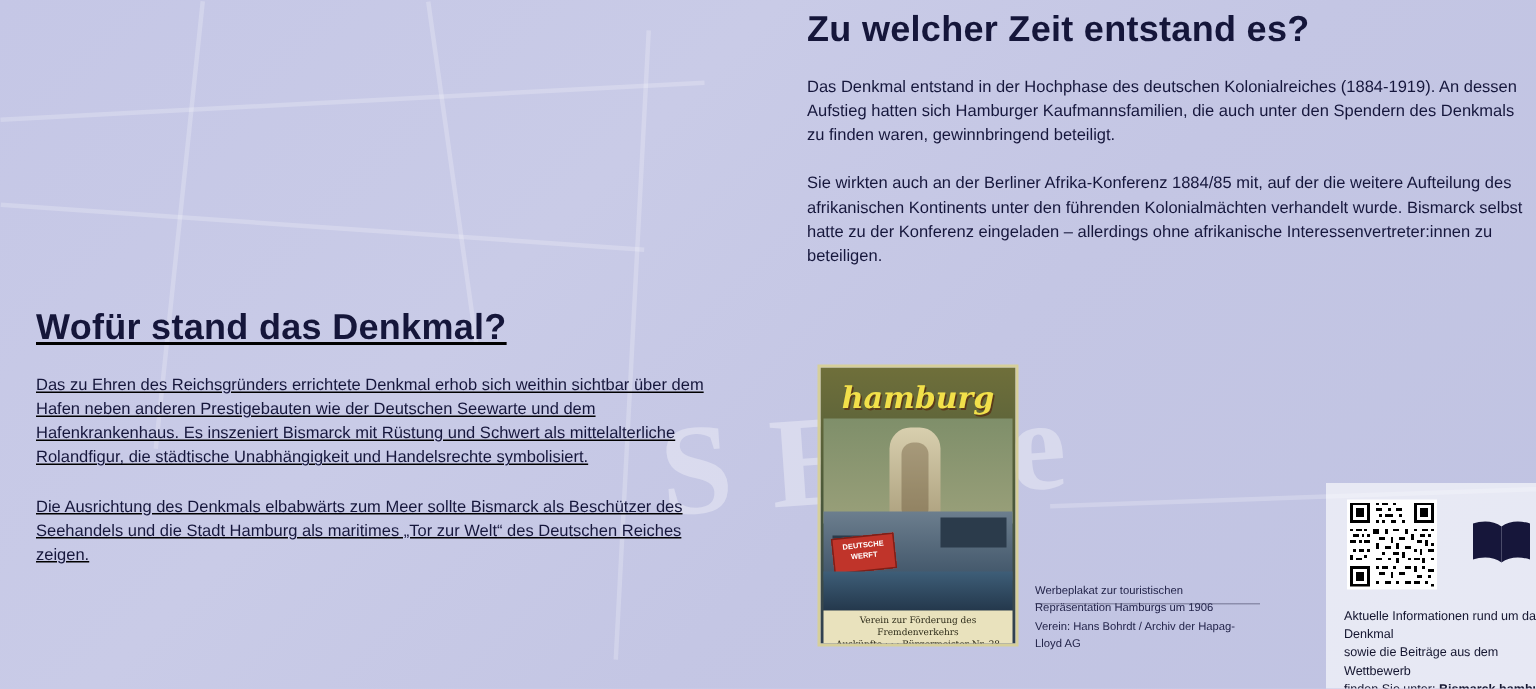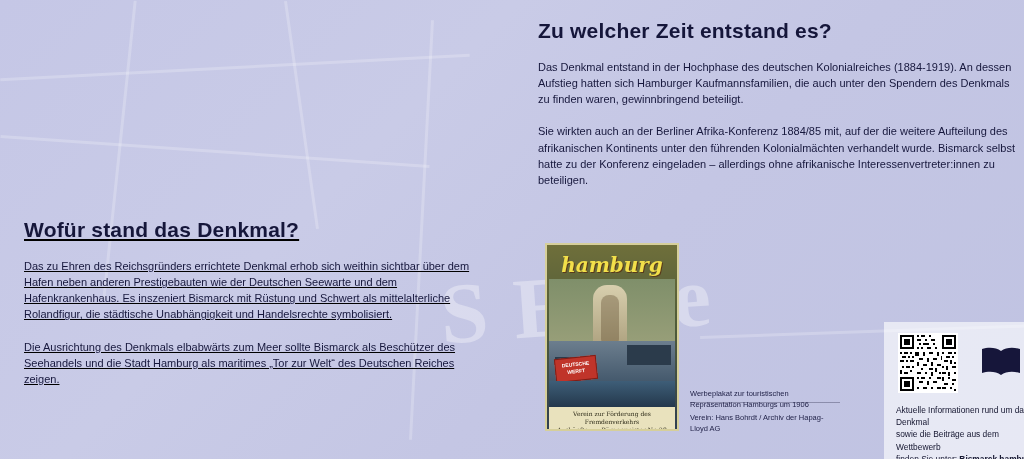--- a/index.html
+++ b/index.html
@@ -43,24 +43,24 @@
     width: 468px;
     text-decoration: underline;
   }
   .col-right {
     position: absolute;
     left: 538px;
     top: 6px;
     width: 480px;
   }
   h2.heading {
-    font-size: 21px;
+    font-size: 24px;
     font-weight: 700;
     color: #15163a;
-    margin: 13px 0 16px 0;
+    margin: 0 0 16px 0;
     letter-spacing: 0.2px;
   }
   p.body {
     font-size: 11px;
     line-height: 1.47;
     color: #16173c;
     margin: 0 0 16px 0;
   }
   p.body:last-child { margin-bottom: 0; }
 

